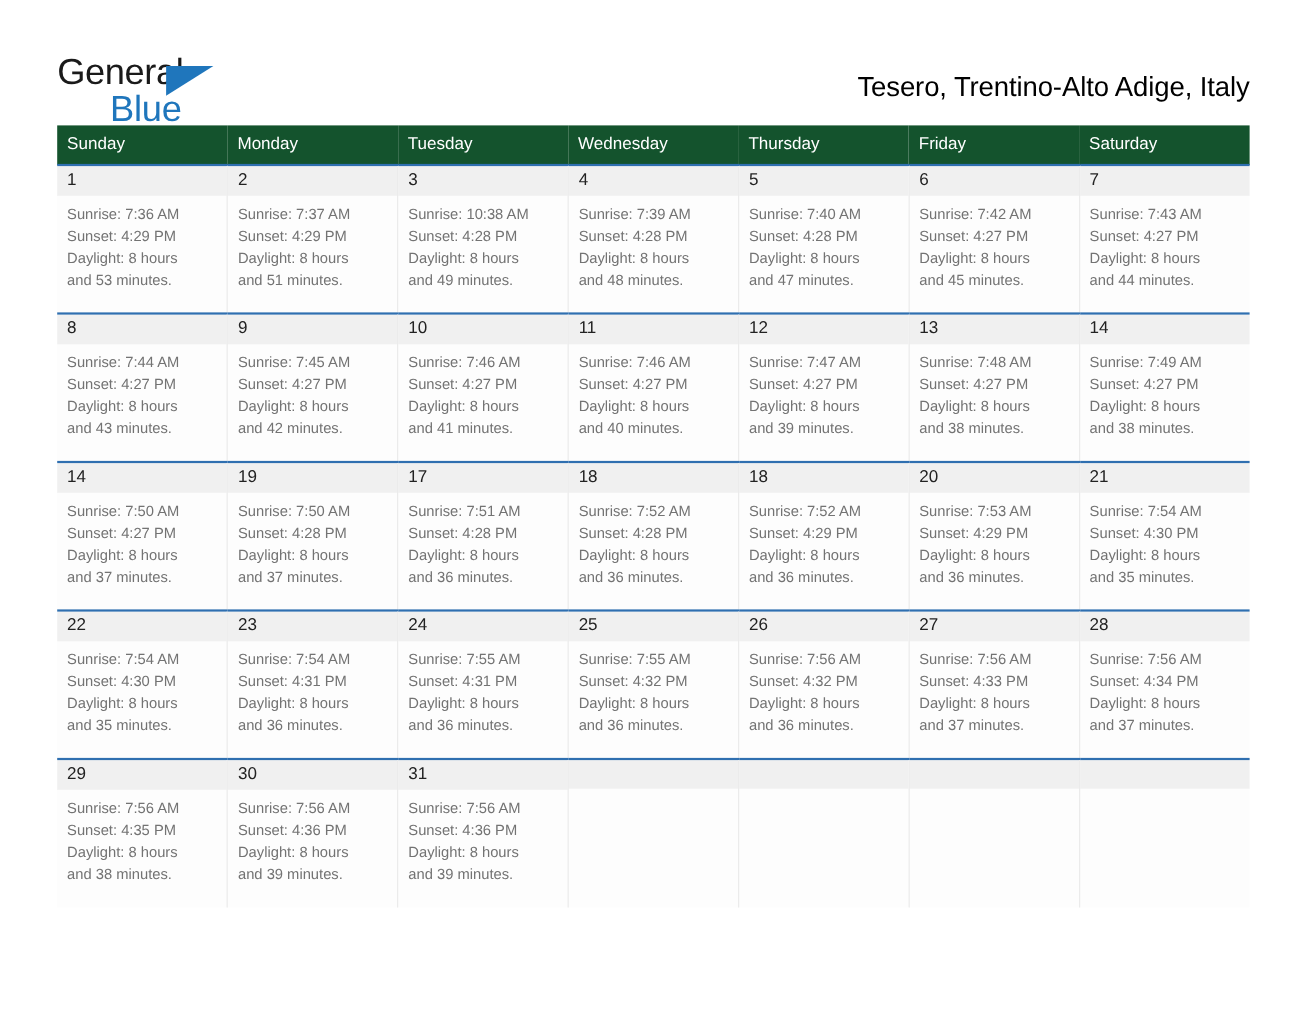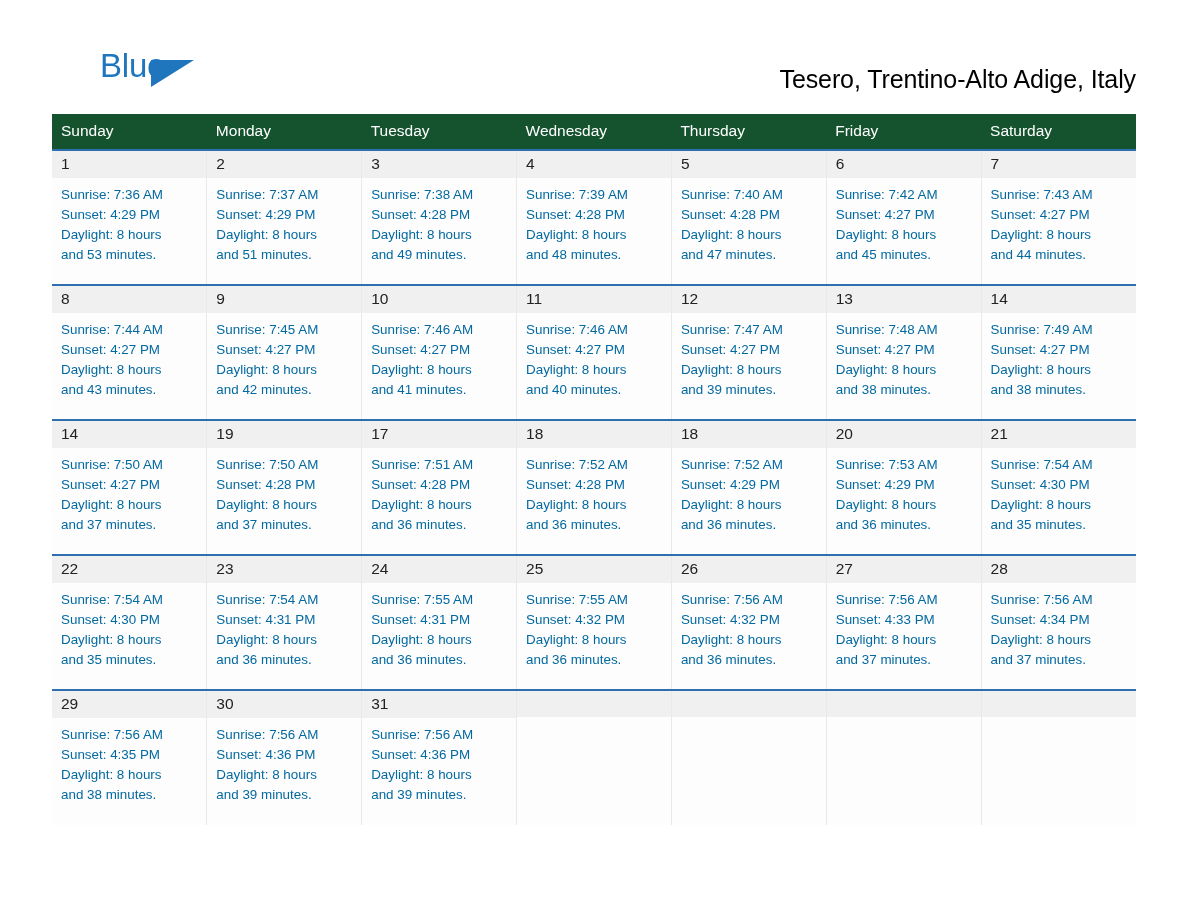--- a/index.html
+++ b/index.html
@@ -111,32 +111,33 @@
     padding: 4px 0 5px 9px;
     line-height: 1.15;
     min-height: 26px;
   }
   .daynum.empty { color: transparent; }
 
   .info {
     padding: 7px 0 0 9px;
     font-size: 13.4px;
     line-height: 20px;
-    color: #0369a1;
+    color: #737373;
   }
   .info div { white-space: nowrap; }
 </style>
 </head>
 <body>
 
 <div class="page">
 
   <div class="masthead">
 
     <div class="logo">
+      <span class="logo-general">General</span>
       <span class="logo-tri"></span>
       <span class="logo-blue">Blue</span>
     </div>
 
     <div class="titles">
       <div class="location">Tesero, Trentino-Alto Adige, Italy</div>
     </div>
 
   </div>
 
@@ -168,21 +169,21 @@
             <div class="info">
               <div>Sunrise: 7:37 AM</div>
               <div>Sunset: 4:29 PM</div>
               <div>Daylight: 8 hours</div>
               <div>and 51 minutes.</div>
             </div>
           </td>
           <td>
             <div class="daynum">3</div>
             <div class="info">
-              <div>Sunrise: 7:38 AM</div>
+              <div>Sunrise: 10:38 AM</div>
               <div>Sunset: 4:28 PM</div>
               <div>Daylight: 8 hours</div>
               <div>and 49 minutes.</div>
             </div>
           </td>
           <td>
             <div class="daynum">4</div>
             <div class="info">
               <div>Sunrise: 7:39 AM</div>
               <div>Sunset: 4:28 PM</div>

